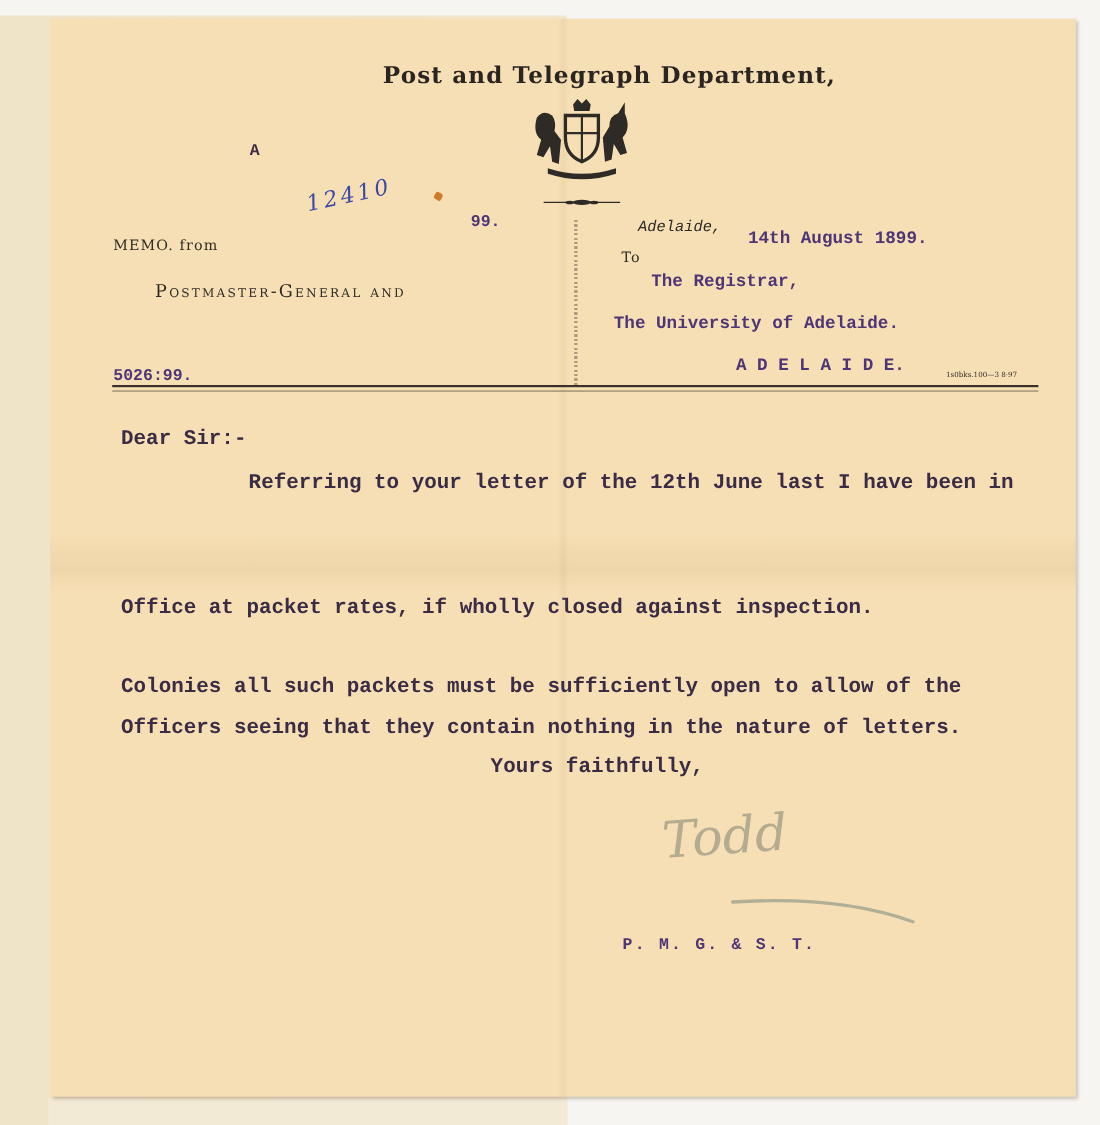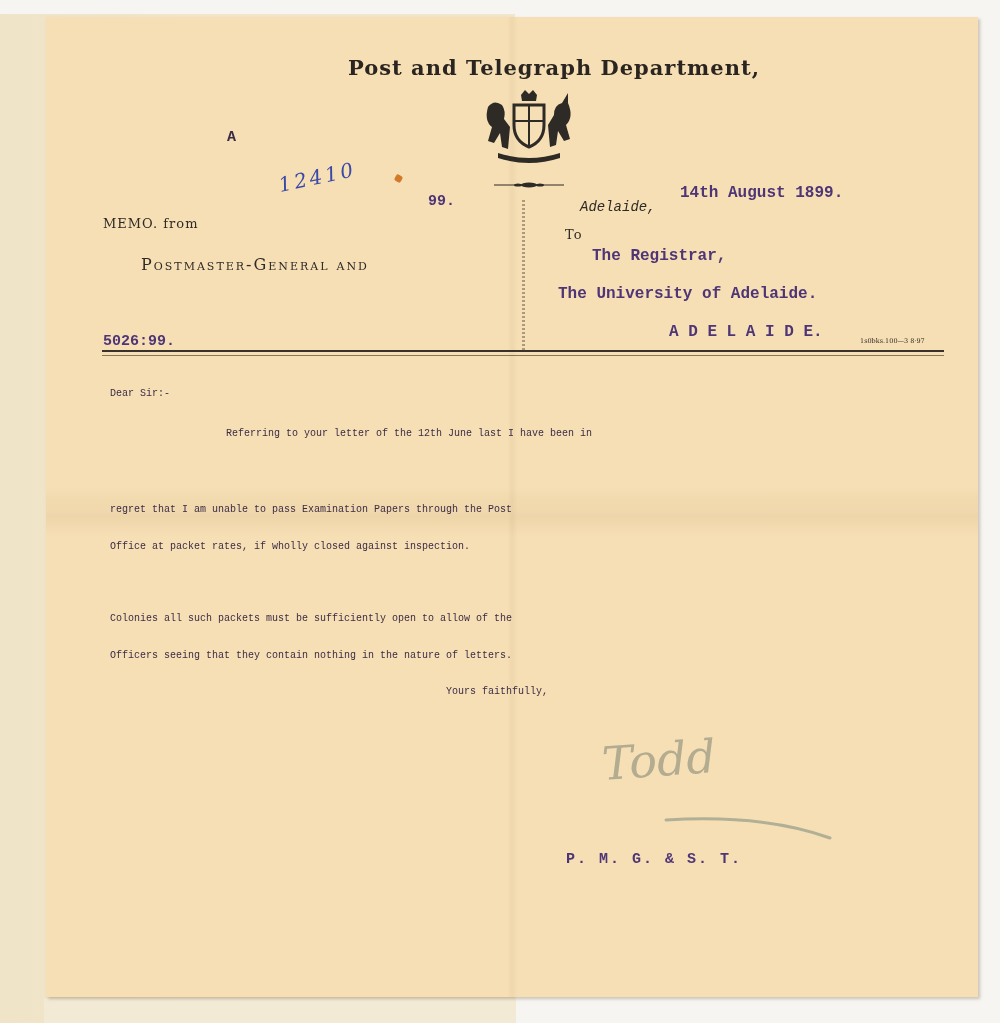--- a/index.html
+++ b/index.html
@@ -71,22 +71,23 @@
       position: absolute; height: 1px; background: #3a322a;
     }
     .vdivider {
       position: absolute;
       left: 522px; top: 200px; width: 3px; height: 150px;
       background: repeating-linear-gradient(180deg, #8c7a66 0 2px, transparent 2px 4px);
       opacity: 0.7;
     }
     .body-line {
       font-family: "Liberation Mono", monospace;
-      font-size: 10px;
+      font-size: 19px;
       color: #3a2c45;
+      font-weight: bold;
     }
     .signature {
       font-family: "DejaVu Serif", serif;
       font-style: italic;
       color: #a8a48a;
       opacity: 0.85;
     }
   </style>
 </head>
 <body>
@@ -136,37 +137,36 @@
 
     <div class="abs engraved" style="left:57px; top:199px; font-size:13px;">MEMO. from</div>
 
     <div class="abs engraved smallcaps" style="left:95px; top:238px; font-size:16px;">Postmaster-General and</div>
 
     <div class="abs typed purple" style="left:57px; top:316px; font-size:15px; font-weight:bold;">5026:99.</div>
 
     <div class="vdivider" style="left:476px; top:183px; height:150px;"></div>
 
     <div class="abs italic-serif" style="left:534px; top:182px; font-size:14px;">Adelaide,</div>
-    <div class="abs typed purple" style="left:634px; top:167px; font-size:16px; font-weight:bold;">14th August 1899.</div>
+    <div class="abs typed purple" style="left:634px; top:191px; font-size:16px; font-weight:bold;">14th August 1899.</div>
 
     <div class="abs engraved" style="left:499px; top:210px; font-size:13px;margin-left:20px;">To</div>
 
     <div class="abs typed purple" style="left:546px; top:230px; font-size:16px; font-weight:bold;">The Registrar,</div>
     <div class="abs typed purple" style="left:512px; top:268px; font-size:16px; font-weight:bold;">The University of Adelaide.</div>
     <div class="abs typed purple" style="left:623px; top:306px; font-size:16px; font-weight:bold;">A D E L A I D E.</div>
 
     <div class="abs engraved" style="left:814px; top:320px; font-size:6.5px; letter-spacing:0;">1s0bks.100—3 8·97</div>
 
     <div class="rule" style="left:56px; top:333px; width:842px; height:2px;"></div>
     <div class="rule" style="left:56px; top:338px; width:842px; height:1px; opacity:0.6;"></div>
 
     <div class="abs body-line" style="left:64px; top:371px;">Dear Sir:-</div>
 
     <div class="abs body-line" style="left:180px; top:411px;">Referring to your letter of the 12th June last I have been in</div>
-    <div class="abs body-line" style="left:64px; top:487px;">regret that I am unable to pass Examination Papers through the Post</div>
     <div class="abs body-line" style="left:64px; top:524px;">Office at packet rates, if wholly closed against inspection.</div>
 
     <div class="abs body-line" style="left:64px; top:596px;">Colonies all such packets must be sufficiently open to allow of the</div>
     <div class="abs body-line" style="left:64px; top:633px;">Officers seeing that they contain nothing in the nature of letters.</div>
 
     <div class="abs body-line" style="left:400px; top:669px;">Yours faithfully,</div>
 
     <div class="abs signature" style="left:556px; top:716px; font-size:46px; transform:rotate(-4deg);">Todd</div>
     <div class="abs" style="left:618px; top:797px; width:168px; height:28px;">
       <svg width="168" height="28" viewBox="0 0 168 28">

